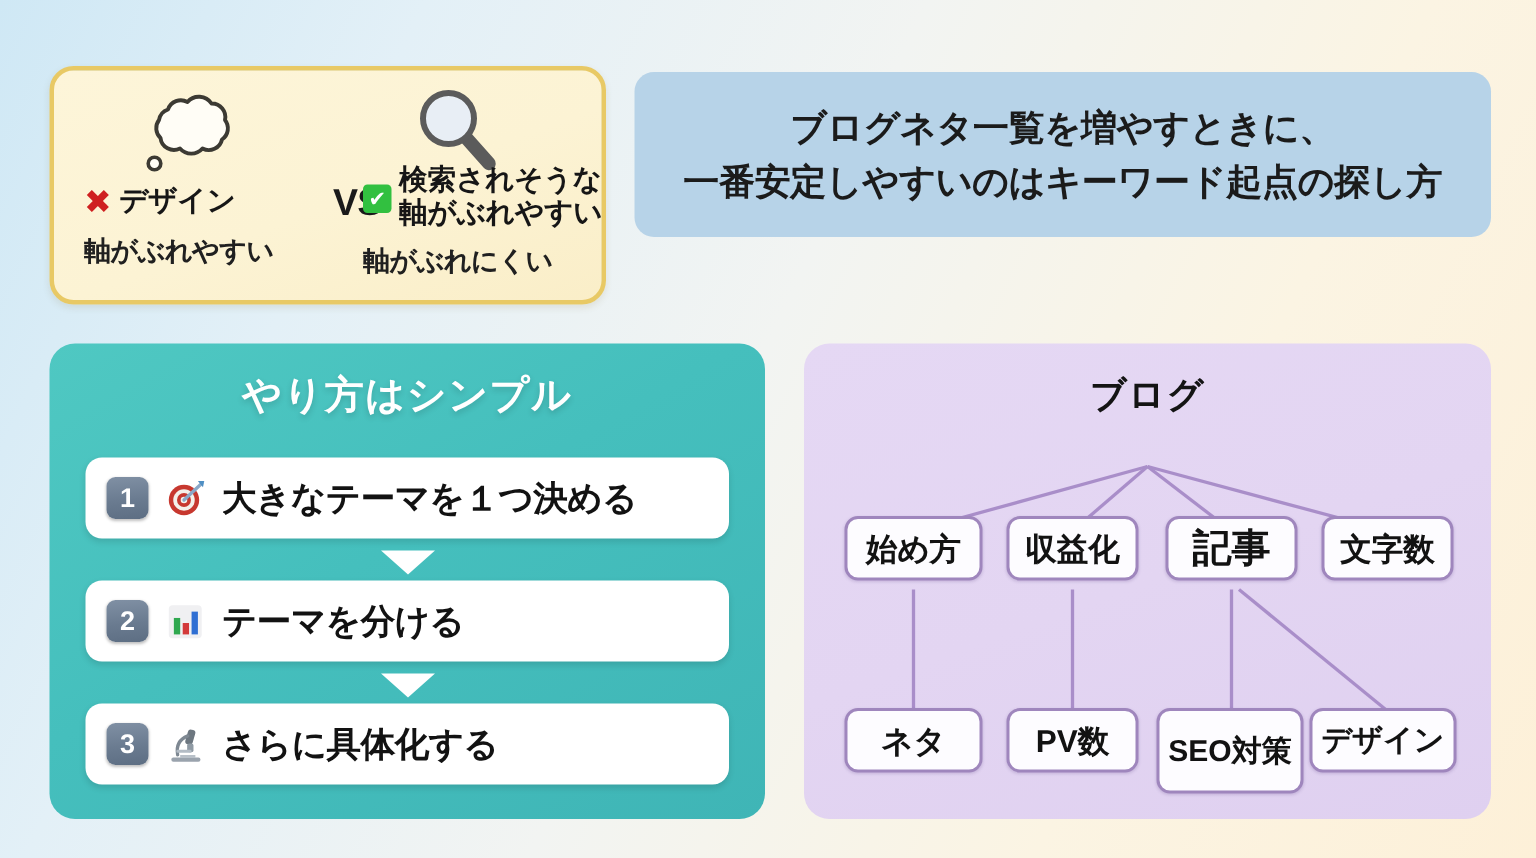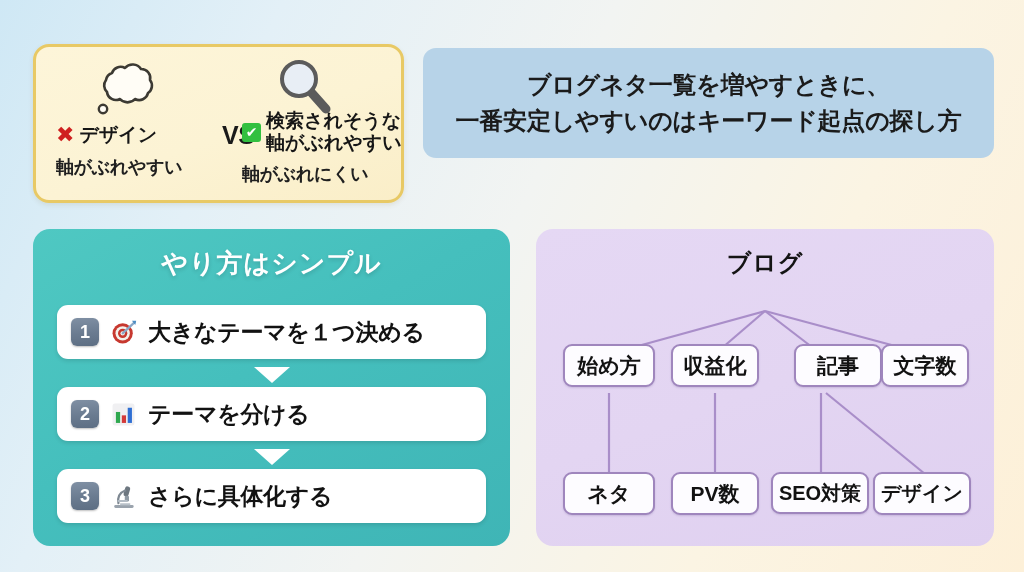--- a/index.html
+++ b/index.html
@@ -358,34 +358,34 @@
         <path d="M290 164 L389 245"></path>
       </g>
     </svg>
 
     <div class="node" style="left:27px; top:115px; width:92px; height:43px; font-size:21px;">
       <span>始め方</span>
     </div>
     <div class="node" style="left:135px; top:115px; width:88px; height:43px; font-size:21px;">
       <span>収益化</span>
     </div>
-    <div class="node" style="left:258px; top:115px; width:88px; height:43px; font-size:21px;">
+    <div class="node" style="left:241px; top:115px; width:88px; height:43px; font-size:26px;">
       <span>記事</span>
     </div>
     <div class="node" style="left:27px; top:243px; width:92px; height:43px; font-size:21px;">
       <span>ネタ</span>
     </div>
 
     <div class="node" style="left:345px; top:115px; width:88px; height:43px; font-size:21px;">
       <span>文字数</span>
     </div>
     <div class="node" style="left:135px; top:243px; width:88px; height:43px; font-size:21px;">
       <span>PV数</span>
     </div>
-    <div class="node" style="left:235px; top:243px; width:98px; height:42px; font-size:20px;">
+    <div class="node" style="left:235px; top:243px; width:98px; height:57px; font-size:20px;">
       <span>SEO対策</span>
     </div>
     <div class="node" style="left:337px; top:243px; width:98px; height:43px; font-size:20px;">
       <span>デザイン</span>
     </div>
   </div>
 
 </div>
 
 </body></html>

